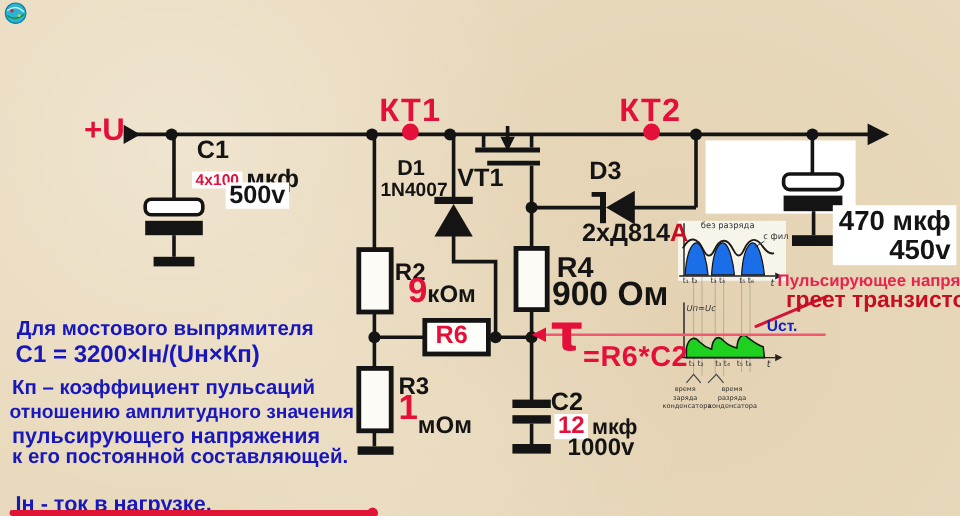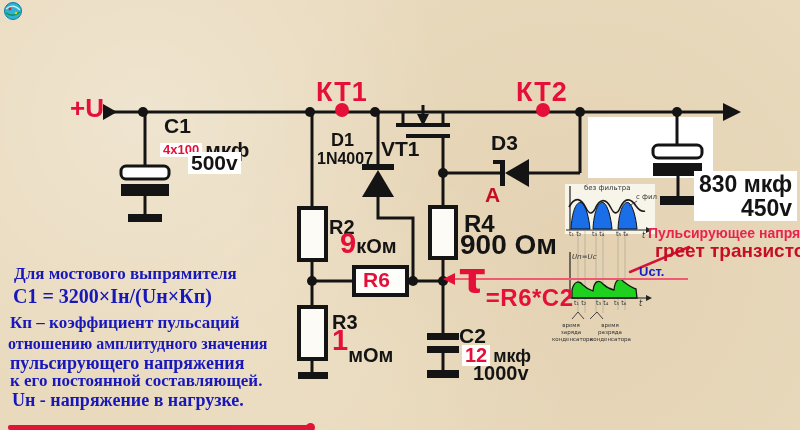--- a/index.html
+++ b/index.html
@@ -8,21 +8,21 @@
       radial-gradient(circle at 18% 28%, rgba(255,255,255,.28), transparent 42%),
       radial-gradient(circle at 72% 62%, rgba(205,175,135,.20), transparent 55%),
       radial-gradient(circle at 45% 85%, rgba(255,250,235,.18), transparent 40%),
       #e9dabd;
     font-family:"Liberation Sans",sans-serif;}
   #wires{position:absolute;left:0;top:0}
   .lbl{position:absolute;white-space:nowrap;font-weight:bold;color:#141414;line-height:1.05}
   .red{color:#e5103a}
   .dkred{color:#c60d22}
   .chip{background:#fff;padding:0 3px}
-  .mono{font-family:Liberation Serif, serif;font-weight:bold;color:#1717bb}
+  .mono{font-family:Liberation Sans, sans-serif;font-weight:bold;color:#1717bb}
   .row{display:flex;align-items:flex-start}
   .tiny{font-family:"DejaVu Sans",sans-serif;font-weight:normal;color:#333}
   .it{font-style:italic}
   .rstrip{position:absolute;background:#e01535}
 </style>
 </head>
 <body>
 
 <div id="stage">
 
@@ -162,20 +162,21 @@
     <span style="font-size:21px;margin-left:3px">мкф</span>
   </div>
   <div class="lbl chip" style="left:188px;top:152px;font-size:21px">500v</div>
 
   <div class="lbl" style="left:331px;top:131px;font-size:18px">D1</div>
   <div class="lbl" style="left:317px;top:151px;font-size:16px">1N4007</div>
   <div class="lbl" style="left:381px;top:138px;font-size:21px">VT1</div>
 
   <div class="lbl" style="left:491px;top:132px;font-size:21px">D3</div>
   <div class="lbl row" style="left:485px;top:184px">
+    <span style="font-size:21px">2хД814</span>
     <span class="dkred" style="font-size:21px">А</span>
   </div>
 
   <div class="lbl" style="left:329px;top:217px;font-size:20px">R2</div>
   <div class="lbl row" style="left:340px;top:228px">
     <span class="red" style="font-size:29px">9</span>
     <span style="font-size:20px;margin-top:8px">кОм</span>
   </div>
 
   <div class="lbl red" style="left:363px;top:269px;font-size:21px">R6</div>
@@ -190,33 +191,33 @@
   <div class="lbl" style="left:460px;top:230px;font-size:28px">900 Ом</div>
 
   <div class="lbl" style="left:459px;top:325px;font-size:21px">C2</div>
   <div class="lbl row" style="left:462px;top:345px">
     <span class="chip red" style="font-size:20px">12</span>
     <span style="font-size:18px;margin-left:3px;margin-top:2px">мкф</span>
   </div>
   <div class="lbl" style="left:473px;top:363px;font-size:20px">1000v</div>
 
   <div class="lbl chip" style="left:694px;top:171px;text-align:right;padding:1px 5px">
-    <div style="font-size:23px">830 мкф</div>
+    <div style="font-size:23px">470 мкф</div>
     <div style="font-size:23px">450v</div>
   </div>
 
   <div class="lbl row" style="left:459px;top:261px">
     <span class="red" style="font-size:42px;line-height:.8;font-family:'DejaVu Sans',sans-serif">τ</span>
     <span class="red" style="font-size:24px;margin-top:24px;letter-spacing:.5px">=R6*C2</span>
   </div>
 
   <div class="lbl" style="left:648px;top:226px;font-size:14px;color:#e8234e">Пульсирующее напряжение</div>
   <div class="lbl dkred" style="left:655px;top:241px;font-size:19px">греет транзистор!</div>
 
-  <div class="lbl tiny" style="left:584px;top:185px;font-size:7px">без фильтра</div>
+  <div class="lbl tiny" style="left:584px;top:185px;font-size:7px">без разряда</div>
   <div class="lbl tiny" style="left:636px;top:194px;font-size:7px">с фил</div>
   <div class="lbl tiny" style="left:569px;top:231px;font-size:6.5px">t₁ t₂</div>
   <div class="lbl tiny" style="left:592px;top:231px;font-size:6.5px">t₃ t₄</div>
   <div class="lbl tiny" style="left:616px;top:231px;font-size:6.5px">t₅ t₆</div>
   <div class="lbl tiny it" style="left:642px;top:232px;font-size:8px">t</div>
 
   <div class="lbl tiny it" style="left:572px;top:254px;font-size:7px">Uп=Uc</div>
   <div class="lbl" style="left:639px;top:265px;font-size:13px;color:#1520c5">Uст.</div>
   <div class="lbl tiny" style="left:574px;top:300px;font-size:6.5px">t₁ t₂</div>
   <div class="lbl tiny" style="left:596px;top:300px;font-size:6.5px">t₃ t₄</div>
@@ -224,18 +225,18 @@
   <div class="lbl tiny it" style="left:639px;top:300px;font-size:8px">t</div>
   <div class="lbl tiny" style="left:552px;top:322px;font-size:5.5px;width:38px;white-space:normal;text-align:center;line-height:1.3">время заряда конденсатора</div>
   <div class="lbl tiny" style="left:590px;top:322px;font-size:5.5px;width:40px;white-space:normal;text-align:center;line-height:1.3">время разряда конденсатора</div>
 
   <div class="lbl mono" style="left:14px;top:265px;font-size:17px">Для мостового выпрямителя</div>
   <div class="lbl mono" style="left:13px;top:286px;font-size:20px">С1 = 3200×Iн/(Uн×Кп)</div>
   <div class="lbl mono" style="left:10px;top:314px;font-size:17px">Кп – коэффициент пульсаций</div>
   <div class="lbl mono" style="left:8px;top:336px;font-size:16px">отношению амплитудного значения</div>
   <div class="lbl mono" style="left:10px;top:372px;font-size:17px">к его постоянной составляющей.</div>
   <div class="lbl mono" style="left:10px;top:354px;font-size:18px">пульсирующего напряжения</div>
-  <div class="lbl mono" style="left:12px;top:391px;font-size:18px">Uн - напряжение в нагрузке.</div>
+  <div class="lbl mono" style="left:13px;top:411px;font-size:18px">Iн - ток в нагрузке.</div>
 
   <div class="rstrip" style="left:8px;top:425px;width:300px;height:5px;border-radius:2px"></div>
   <div class="rstrip" style="left:306px;top:423px;width:9px;height:9px;border-radius:50%"></div>
 
 </div>
 
 </body></html>

